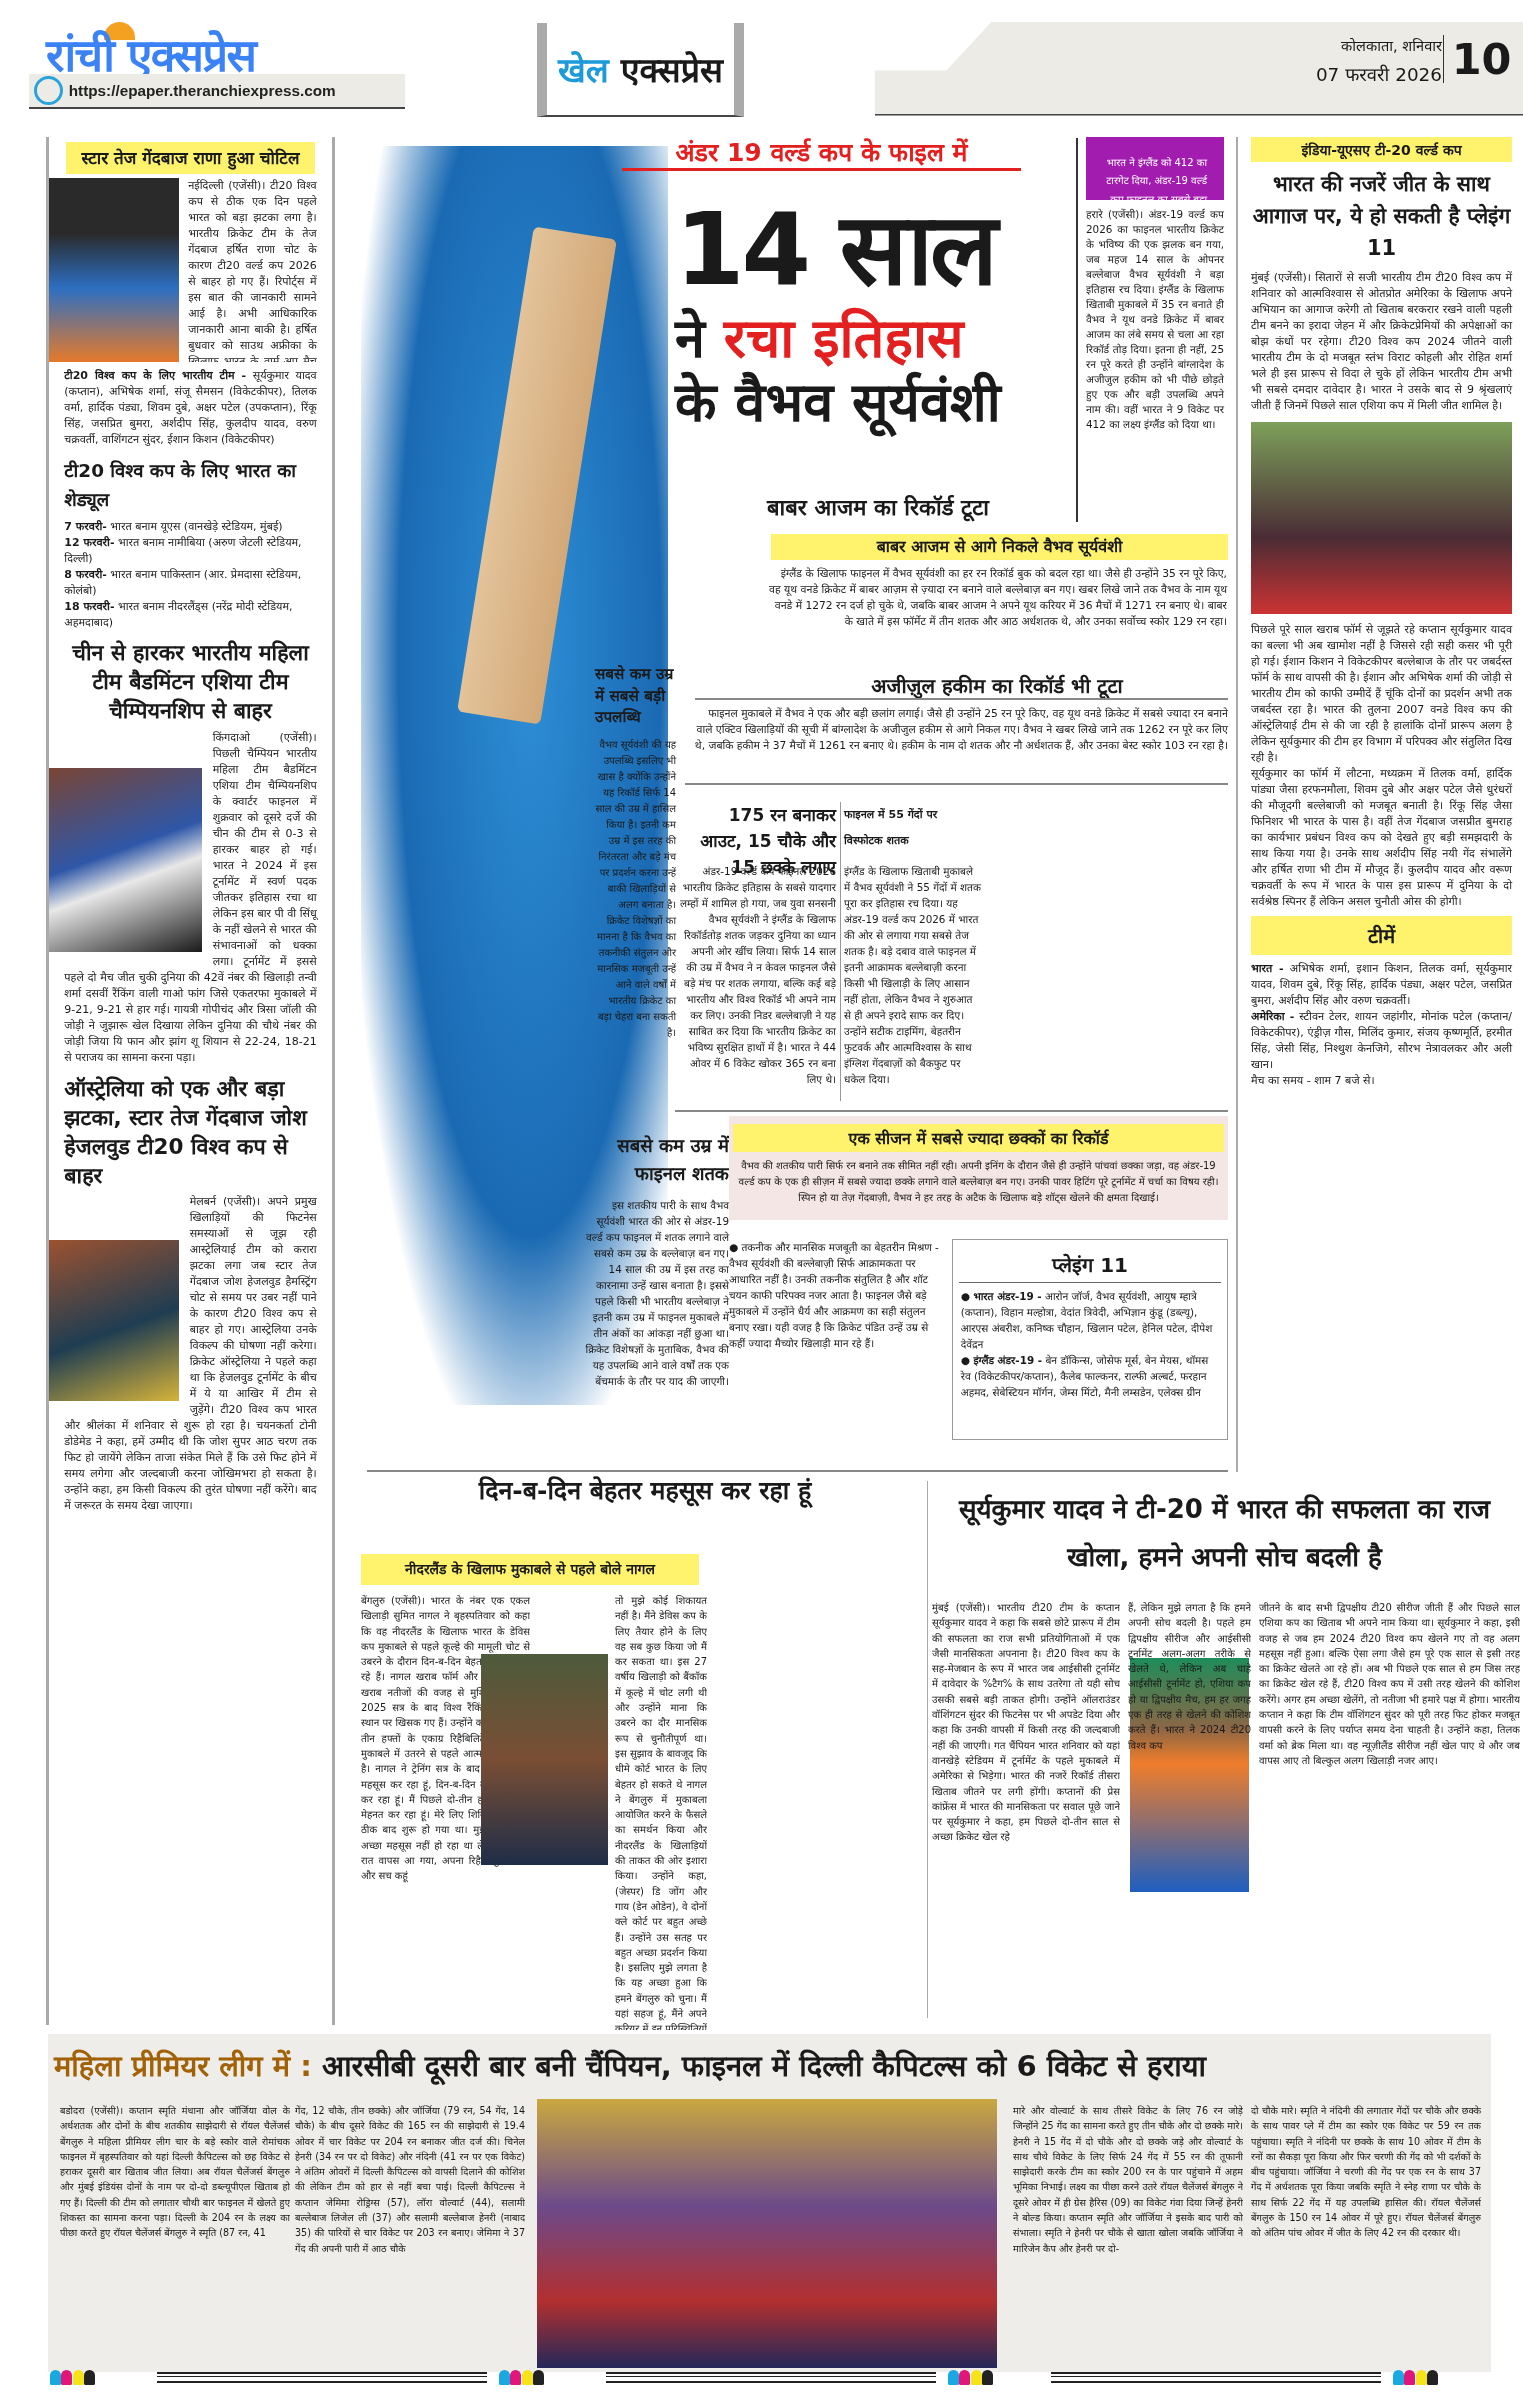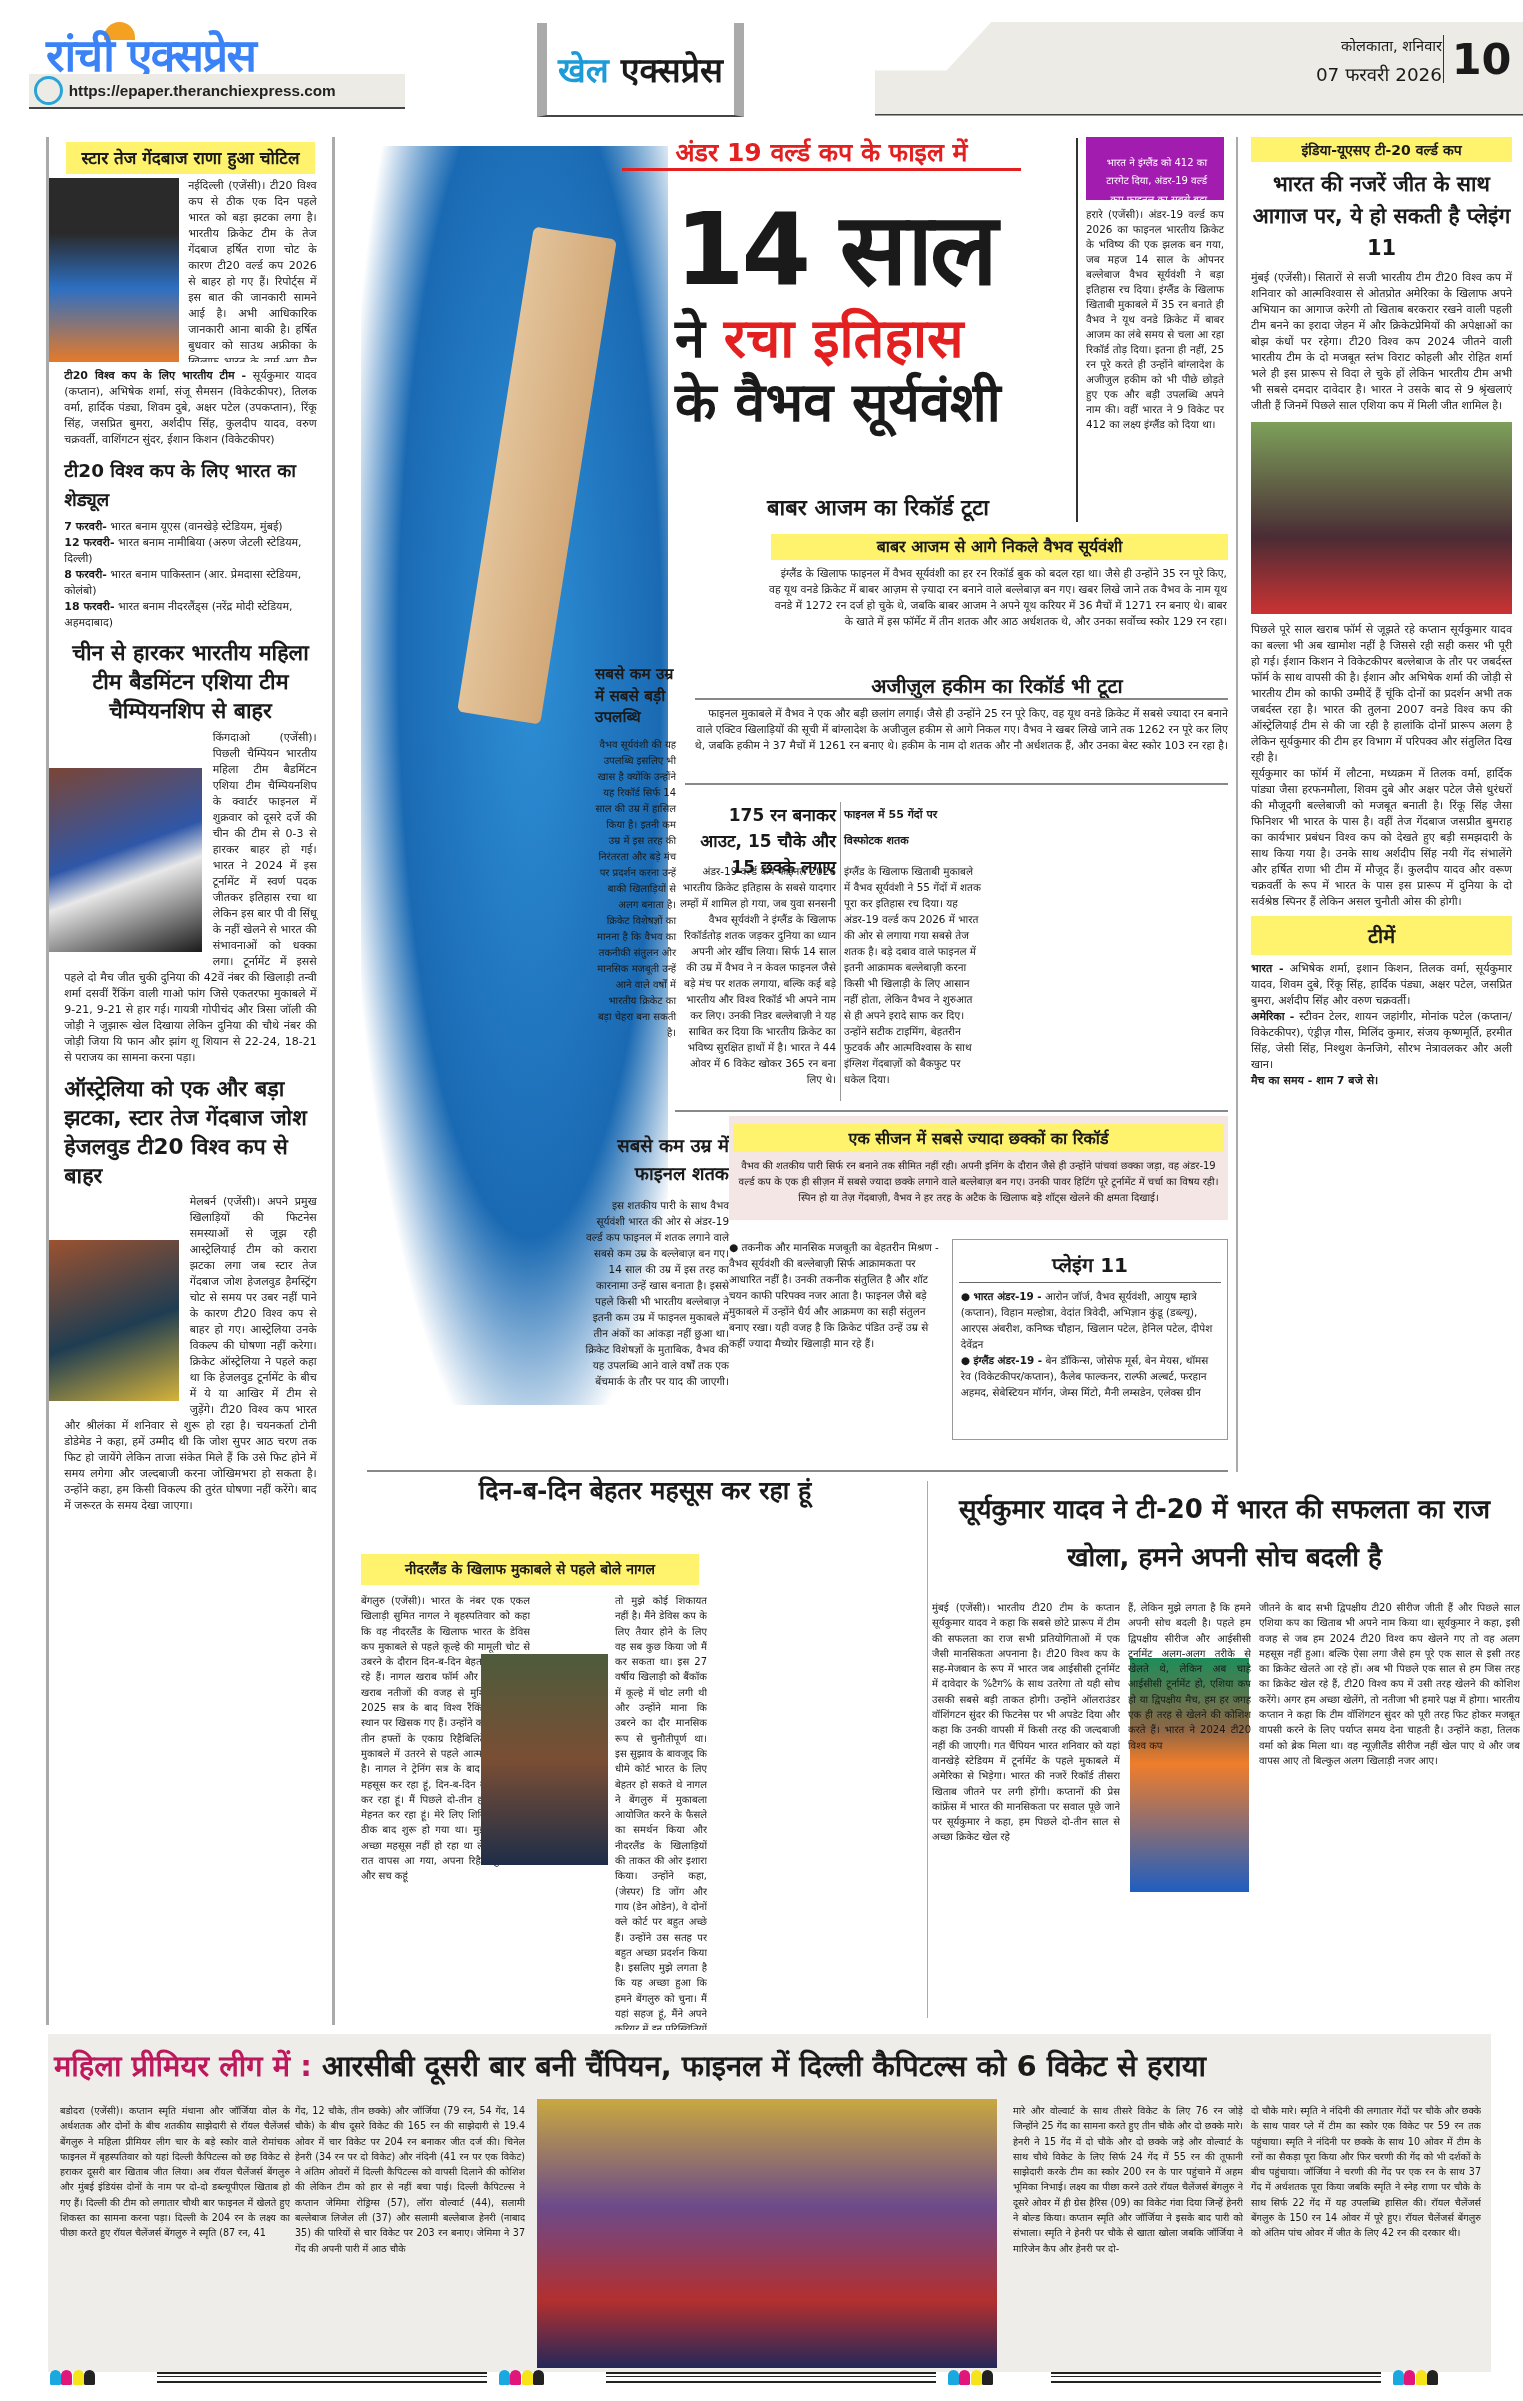--- a/index.html
+++ b/index.html
@@ -45,21 +45,21 @@
 .rc-title{font-size:21px;line-height:32px;text-align:center;padding:6.1px 0}
 .usa-photo{background:linear-gradient(180deg,#7da05a,#4a2c35 60%,#c33)}
 .pinkbox{left:729px;top:1116px;width:499px;height:104px;background:#f4e6e4}
 .playing-box{left:952px;top:1239px;width:276px;height:201px;border:0.8px solid #999}
 .hr{background:#888;height:2.3px}
 .nagal-title{left:361px;top:1472px;width:568px;font-size:25px;font-weight:bold;text-align:center}
 .sky-title{left:929px;top:1485px;width:591px;font-size:26px;font-weight:bold;text-align:center;line-height:48px}
 .nagal-sub{left:361px;top:1554px;width:338px;height:31px;font-size:14px;text-align:center;line-height:31px;font-weight:bold}
 .grey-bottom{left:48px;top:2034px;width:1443px;height:338px;background:#efedea}
 .wpl-title{left:54px;top:2045px;font-size:29px;font-weight:bold;white-space:nowrap}
-.wpl-title .red{color:#be185d}
+.wpl-title .red{color:#a16207}
 .wpl-photo{left:537px;top:2099px;width:460px;height:269px;background:linear-gradient(180deg,#c9a840,#6c4a8a 40%,#b32f2f 75%,#24285a)}
 .reg{top:2370px;width:46px;height:15.3px}
 .dot{display:inline-block;width:10.7px;height:15.3px;border-radius:5.4px 5.4px 1.5px 1.5px;margin-right:0.8px}
 .stripe{top:2372px;height:10.7px;border-top:2.3px solid #222;border-bottom:2.3px solid #222;background:repeating-linear-gradient(#fff 0 1.5px,#222 1.5px 3.1px,#fff 3.1px 6.1px)}
 .col{position:absolute;font-size:10.4px;line-height:15.3px;text-align:justify}
 </style>
 </head>
 <body>
 
 <div class="abs sun"></div>
@@ -153,21 +153,21 @@
 <div class="abs right-col">
   <div class="yellow rc-tag">इंडिया-यूएसए टी-20 वर्ल्ड कप</div>
   <h2 class="rc-title">भारत की नजरें जीत के साथ आगाज पर, ये हो सकती है प्लेइंग 11</h2>
   <p class="body">मुंबई (एजेंसी)। सितारों से सजी भारतीय टीम टी20 विश्व कप में शनिवार को आत्मविश्वास से ओतप्रोत अमेरिका के खिलाफ अपने अभियान का आगाज करेगी तो खिताब बरकरार रखने वाली पहली टीम बनने का इरादा जेहन में और क्रिकेटप्रेमियों की अपेक्षाओं का बोझ कंधों पर रहेगा। टी20 विश्व कप 2024 जीतने वाली भारतीय टीम के दो मजबूत स्तंभ विराट कोहली और रोहित शर्मा भले ही इस प्रारूप से विदा ले चुके हों लेकिन भारतीय टीम अभी भी सबसे दमदार दावेदार है। भारत ने उसके बाद से 9 श्रृंखलाएं जीती हैं जिनमें पिछले साल एशिया कप में मिली जीत शामिल है।</p>
   <div class="usa-photo" style="height:192px;margin:7.7px 0"></div>
   <p class="body">पिछले पूरे साल खराब फॉर्म से जूझते रहे कप्तान सूर्यकुमार यादव का बल्ला भी अब खामोश नहीं है जिससे रही सही कसर भी पूरी हो गई। ईशान किशन ने विकेटकीपर बल्लेबाज के तौर पर जबर्दस्त फॉर्म के साथ वापसी की है। ईशान और अभिषेक शर्मा की जोड़ी से भारतीय टीम को काफी उम्मीदें हैं चूंकि दोनों का प्रदर्शन अभी तक जबर्दस्त रहा है। भारत की तुलना 2007 वनडे विश्व कप की ऑस्ट्रेलियाई टीम से की जा रही है हालांकि दोनों प्रारूप अलग है लेकिन सूर्यकुमार की टीम हर विभाग में परिपक्व और संतुलित दिख रही है।</p>
   <p class="body">सूर्यकुमार का फॉर्म में लौटना, मध्यक्रम में तिलक वर्मा, हार्दिक पांड्या जैसा हरफनमौला, शिवम दुबे और अक्षर पटेल जैसे धुरंधरों की मौजूदगी बल्लेबाजी को मजबूत बनाती है। रिंकू सिंह जैसा फिनिशर भी भारत के पास है। वहीं तेज गेंदबाज जसप्रीत बुमराह का कार्यभार प्रबंधन विश्व कप को देखते हुए बड़ी समझदारी के साथ किया गया है। उनके साथ अर्शदीप सिंह नयी गेंद संभालेंगे और हर्षित राणा भी टीम में मौजूद हैं। कुलदीप यादव और वरूण चक्रवर्ती के रूप में भारत के पास इस प्रारूप में दुनिया के दो सर्वश्रेष्ठ स्पिनर हैं लेकिन असल चुनौती ओस की होगी।</p>
   <div class="yellow subhead" style="font-size:20px;padding:6.1px;margin:6.1px 0">टीमें</div>
   <p class="body"><b>भारत -</b> <span>अभिषेक शर्मा, इशान किशन, तिलक वर्मा, सूर्यकुमार यादव, शिवम दुबे, रिंकू सिंह, हार्दिक पंड्या, अक्षर पटेल, जसप्रित बुमरा, अर्शदीप सिंह और वरुण चक्रवर्ती।</span></p>
   <p class="body"><b>अमेरिका -</b> <span>स्टीवन टेलर, शायन जहांगीर, मोनांक पटेल (कप्तान/विकेटकीपर), एंड्रीज़ गौस, मिलिंद कुमार, संजय कृष्णमूर्ति, हरमीत सिंह, जेसी सिंह, निश्थुश केनजिगे, सौरभ नेत्रावलकर और अली खान।</span></p>
-  <p class="body" style="font-weight:bold">मैच का समय - शाम 7 बजे से।</p>
+  <p class="body" style="font-weight:normal">मैच का समय - शाम 7 बजे से।</p>
 </div>
 
 <div class="abs nagal-title">दिन-ब-दिन बेहतर महसूस कर रहा हूं</div>
 <div class="abs yellow nagal-sub">नीदरलैंड के खिलाफ मुकाबले से पहले बोले नागल</div>
 <p class="col" style="left:361px;top:1593px;width:169px;height:437px;overflow:hidden;font-size:10px">बेंगलुरु (एजेंसी)। भारत के नंबर एक एकल खिलाड़ी सुमित नागल ने बृहस्पतिवार को कहा कि वह नीदरलैंड के खिलाफ भारत के डेविस कप मुकाबले से पहले कूल्हे की मामूली चोट से उबरने के दौरान दिन-ब-दिन बेहतर महसूस कर रहे हैं। नागल खराब फॉर्म और उसके कारण खराब नतीजों की वजह से मुश्किलों से भरे 2025 सत्र के बाद विश्व रैंकिंग में 281वें स्थान पर खिसक गए हैं। उन्होंने कहा कि पिछले तीन हफ्तों के एकाग्र रिहैबिलिटेशन ने उन्हें मुकाबले में उतरने से पहले आत्मविश्वास दिया है। नागल ने ट्रेनिंग सत्र के बाद कहा, अच्छा महसूस कर रहा हूं, दिन-ब-दिन बेहतर महसूस कर रहा हूं। मैं पिछले दो-तीन हफ्तों से बहुत मेहनत कर रहा हूं। मेरे लिए शिविर बैंकॉक के ठीक बाद शुरू हो गया था। मुझे वहां इतना अच्छा महसूस नहीं हो रहा था लेकिन मैं उसी रात वापस आ गया, अपना रिहैब शुरू किया और सच कहूं</p>
 <div class="abs photo" style="left:481px;top:1654px;width:127px;height:211px;background:linear-gradient(180deg,#4d5b3c,#7a4e34 50%,#1e2d48)"></div>
 <p class="col" style="left:546px;top:1593px;width:161px;height:437px;overflow:hidden;font-size:10px;padding-left:69px">तो मुझे कोई शिकायत नहीं है। मैंने डेविस कप के लिए तैयार होने के लिए वह सब कुछ किया जो मैं कर सकता था। इस 27 वर्षीय खिलाड़ी को बैंकॉक में कूल्हे में चोट लगी थी और उन्होंने माना कि उबरने का दौर मानसिक रूप से चुनौतीपूर्ण था। इस सुझाव के बावजूद कि धीमे कोर्ट भारत के लिए बेहतर हो सकते थे नागल ने बेंगलुरु में मुकाबला आयोजित करने के फैसले का समर्थन किया और नीदरलैंड के खिलाड़ियों की ताकत की ओर इशारा किया। उन्होंने कहा, (जेस्पर) डि जोंग और गाय (डेन ओडेन), वे दोनों क्ले कोर्ट पर बहुत अच्छे हैं। उन्होंने उस सतह पर बहुत अच्छा प्रदर्शन किया है। इसलिए मुझे लगता है कि यह अच्छा हुआ कि हमने बेंगलुरु को चुना। मैं यहां सहज हूं, मैंने अपने करियर में इन परिस्थितियों में खेलते हुए बहुत समय बिताया है।</p>
 <div class="abs vline" style="left:927px;top:1481px;width:0.8px;height:537px;background:#aaa"></div>
 
 <div class="abs sky-title">सूर्यकुमार यादव ने टी-20 में भारत की सफलता का राज खोला, हमने अपनी सोच बदली है</div>

